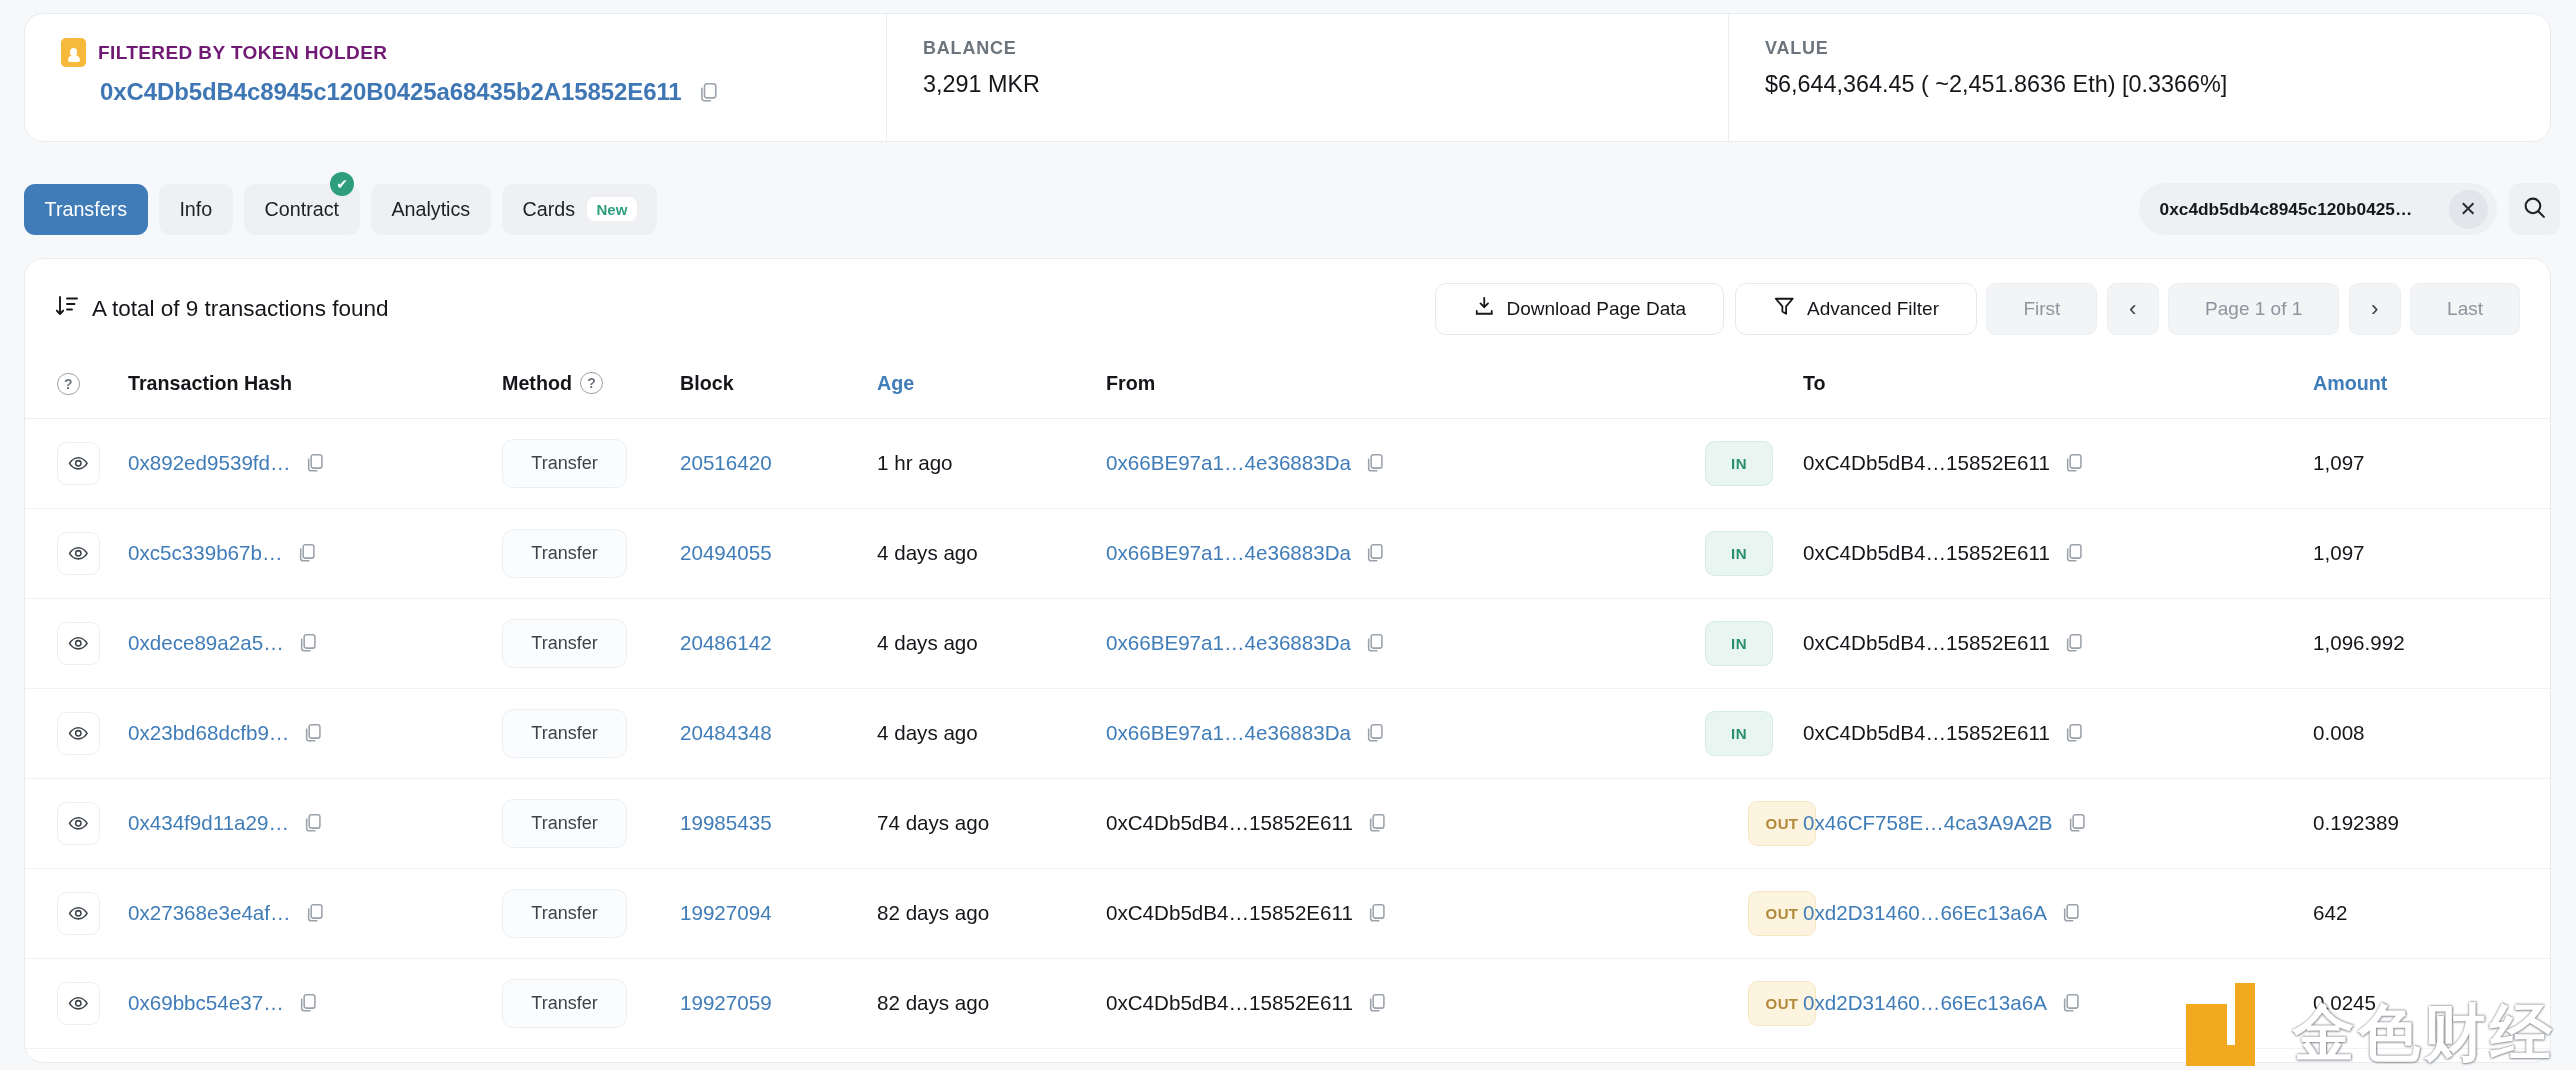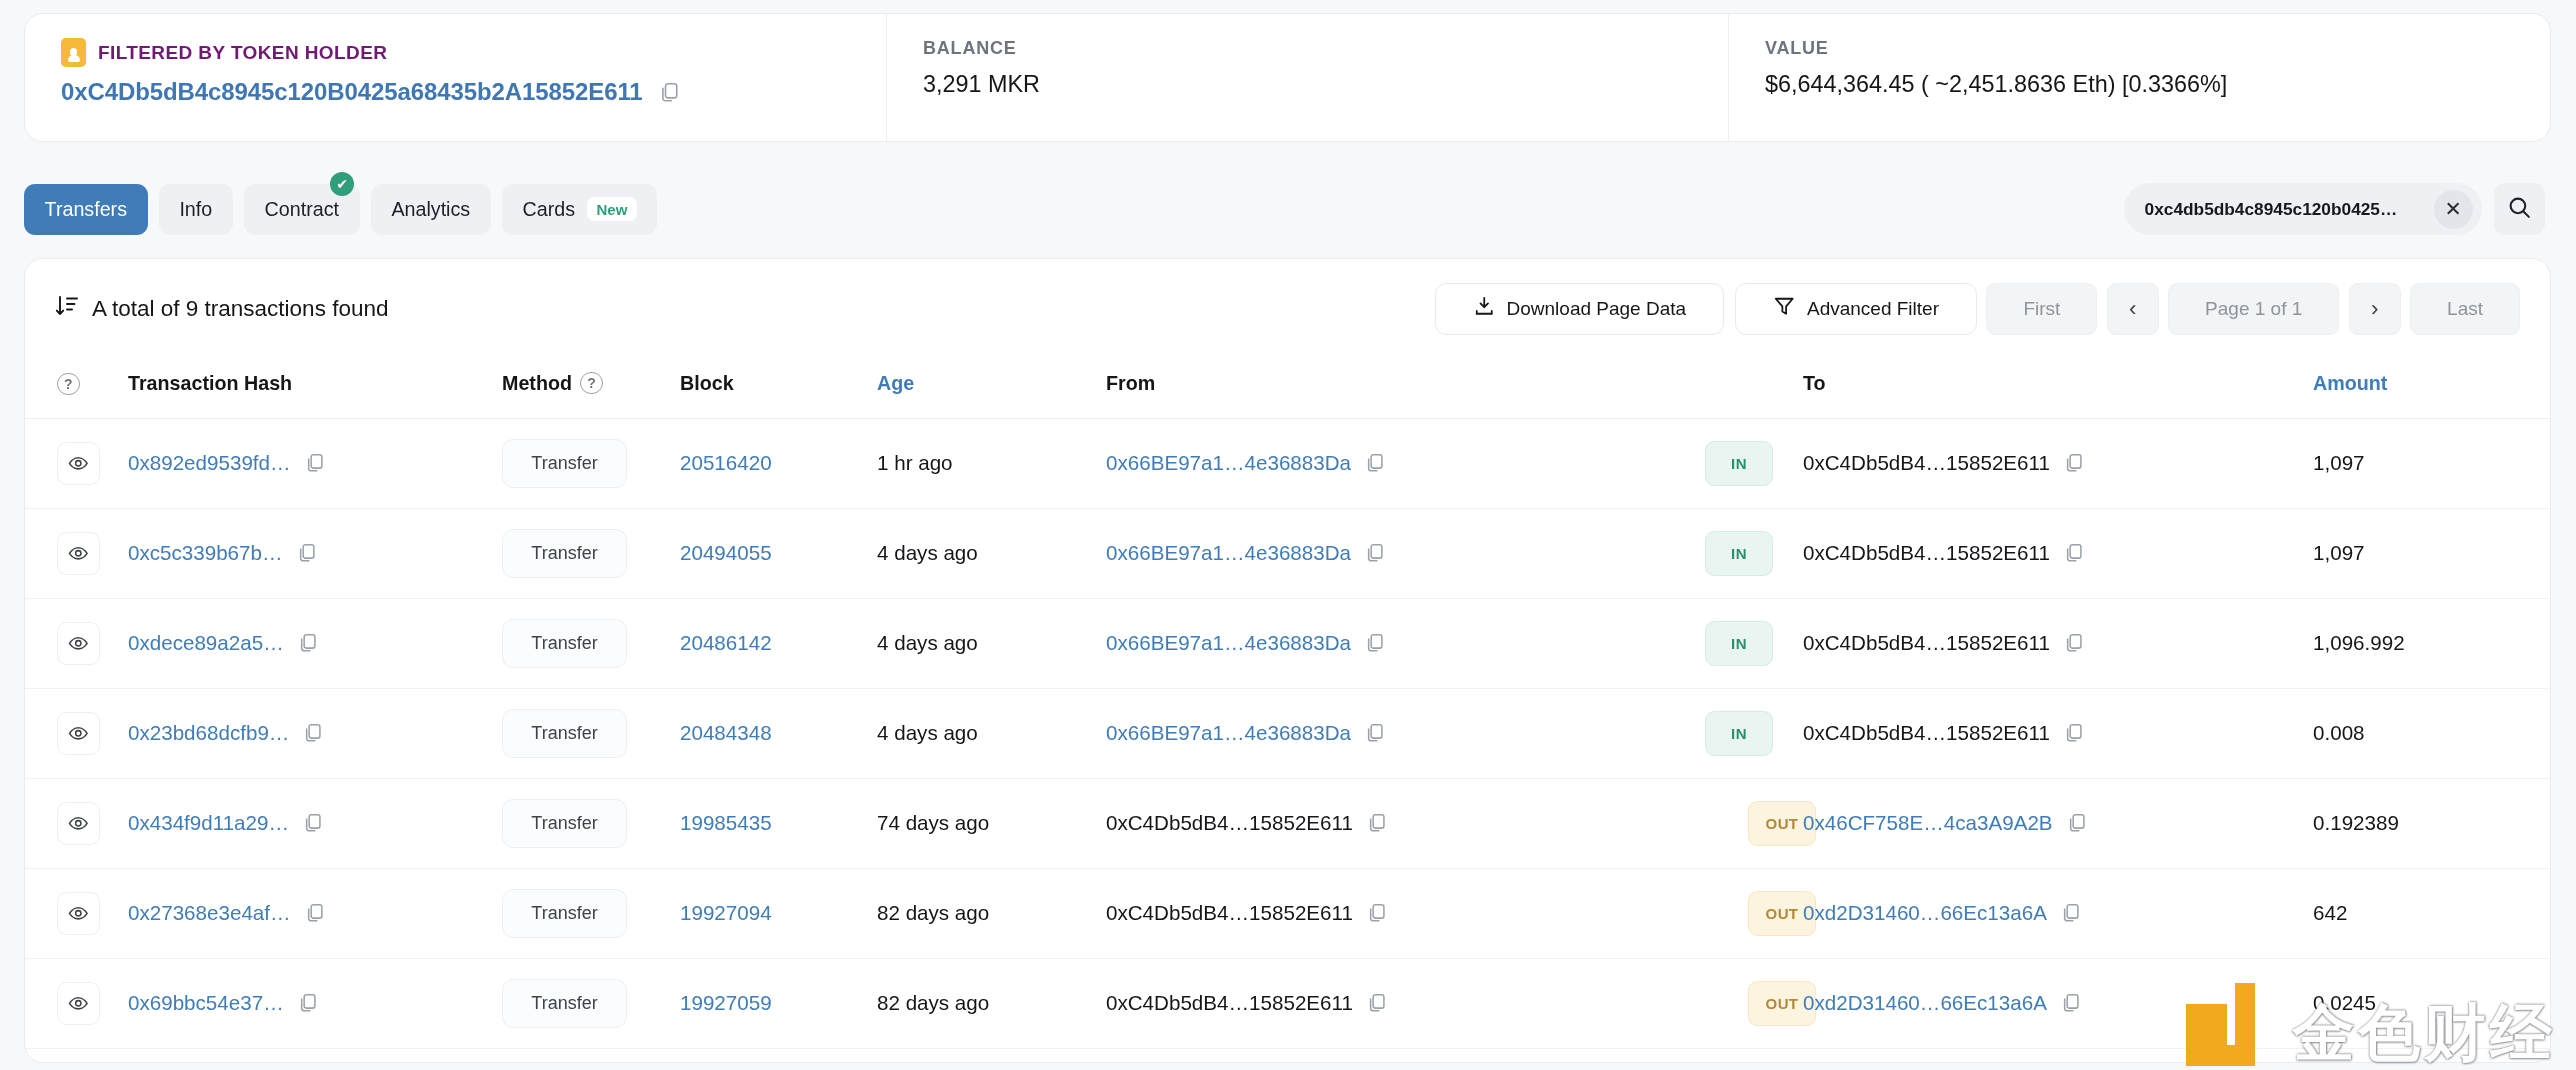--- a/index.html
+++ b/index.html
@@ -39,21 +39,21 @@
     background: #ffffff; margin-bottom: 0.9px;
   }
   .holder-badge .person-body {
     width: 12px; height: 6.6px; border-radius: 5.6px 5.6px 1.9px 1.9px;
     background: #ffffff; position: absolute; margin-top: 12px;
   }
   .filter-title {
     font-size: 19px; font-weight: 700; color: #701a75;
     letter-spacing: 0.4px;
   }
-  .addr-row { display: flex; align-items: center; gap: 15px; margin-top: 11.2px; }
+  .addr-row { display: flex; align-items: center; gap: 15px; margin-top: 11.2px; margin-left: 39px; }
   .addr-link {
     font-size: 24px; font-weight: 700; color: #3f77b5;
     letter-spacing: -0.1px; cursor: pointer;
   }
   .label-sm {
     font-size: 18px; font-weight: 600; color: #6c757d;
     letter-spacing: 0.8px;
   }
   .value-lg {
     font-size: 23.4px; color: #14161a; margin-top: 12px; font-weight: 400;
@@ -84,21 +84,21 @@
     display: flex; align-items: center; justify-content: center;
     font-size: 14px; line-height: 1;
   }
   .tab .new-pill {
     margin-left: 12px; background: #ffffff; color: #2e9e7c;
     border-radius: 7.5px; font-size: 15px; font-weight: 600;
     padding: 3.7px 9.4px;
   }
 
   .search-wrap {
-    position: absolute; right: 31px; top: 176px;
+    position: absolute; right: 16px; top: 176px;
     height: 66px; display: flex; align-items: center; gap: 12px;
   }
   .search-box {
     width: 358px; height: 52px; background: #eef0f3;
     border-radius: 26px; display: flex; align-items: center;
     padding: 0 9.4px 0 20.6px;
   }
   .search-box input {
     flex: 1; border: 0; outline: none; background: transparent;
     font-family: "Liberation Sans", sans-serif;

